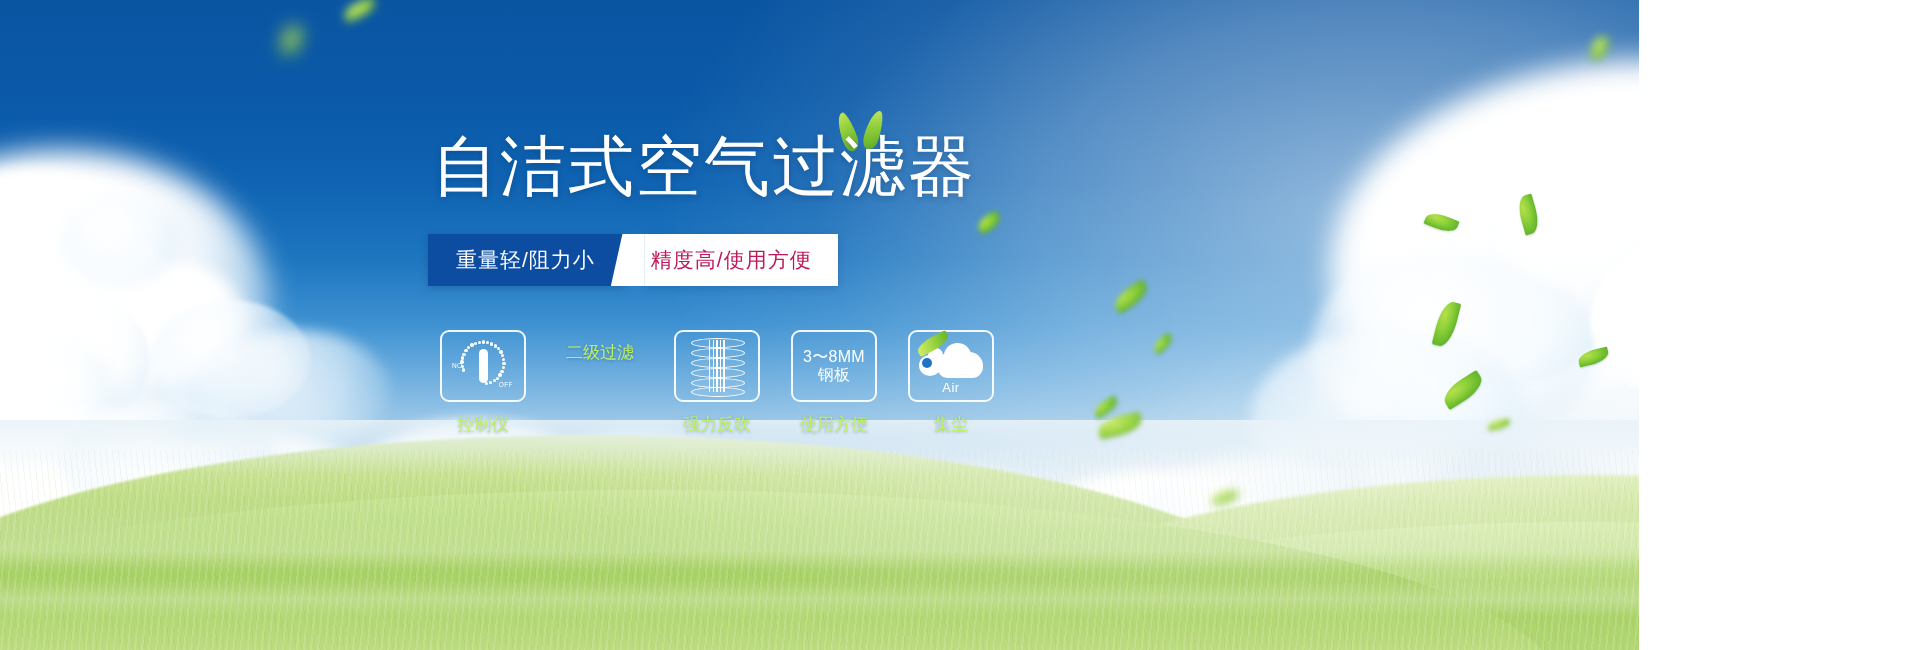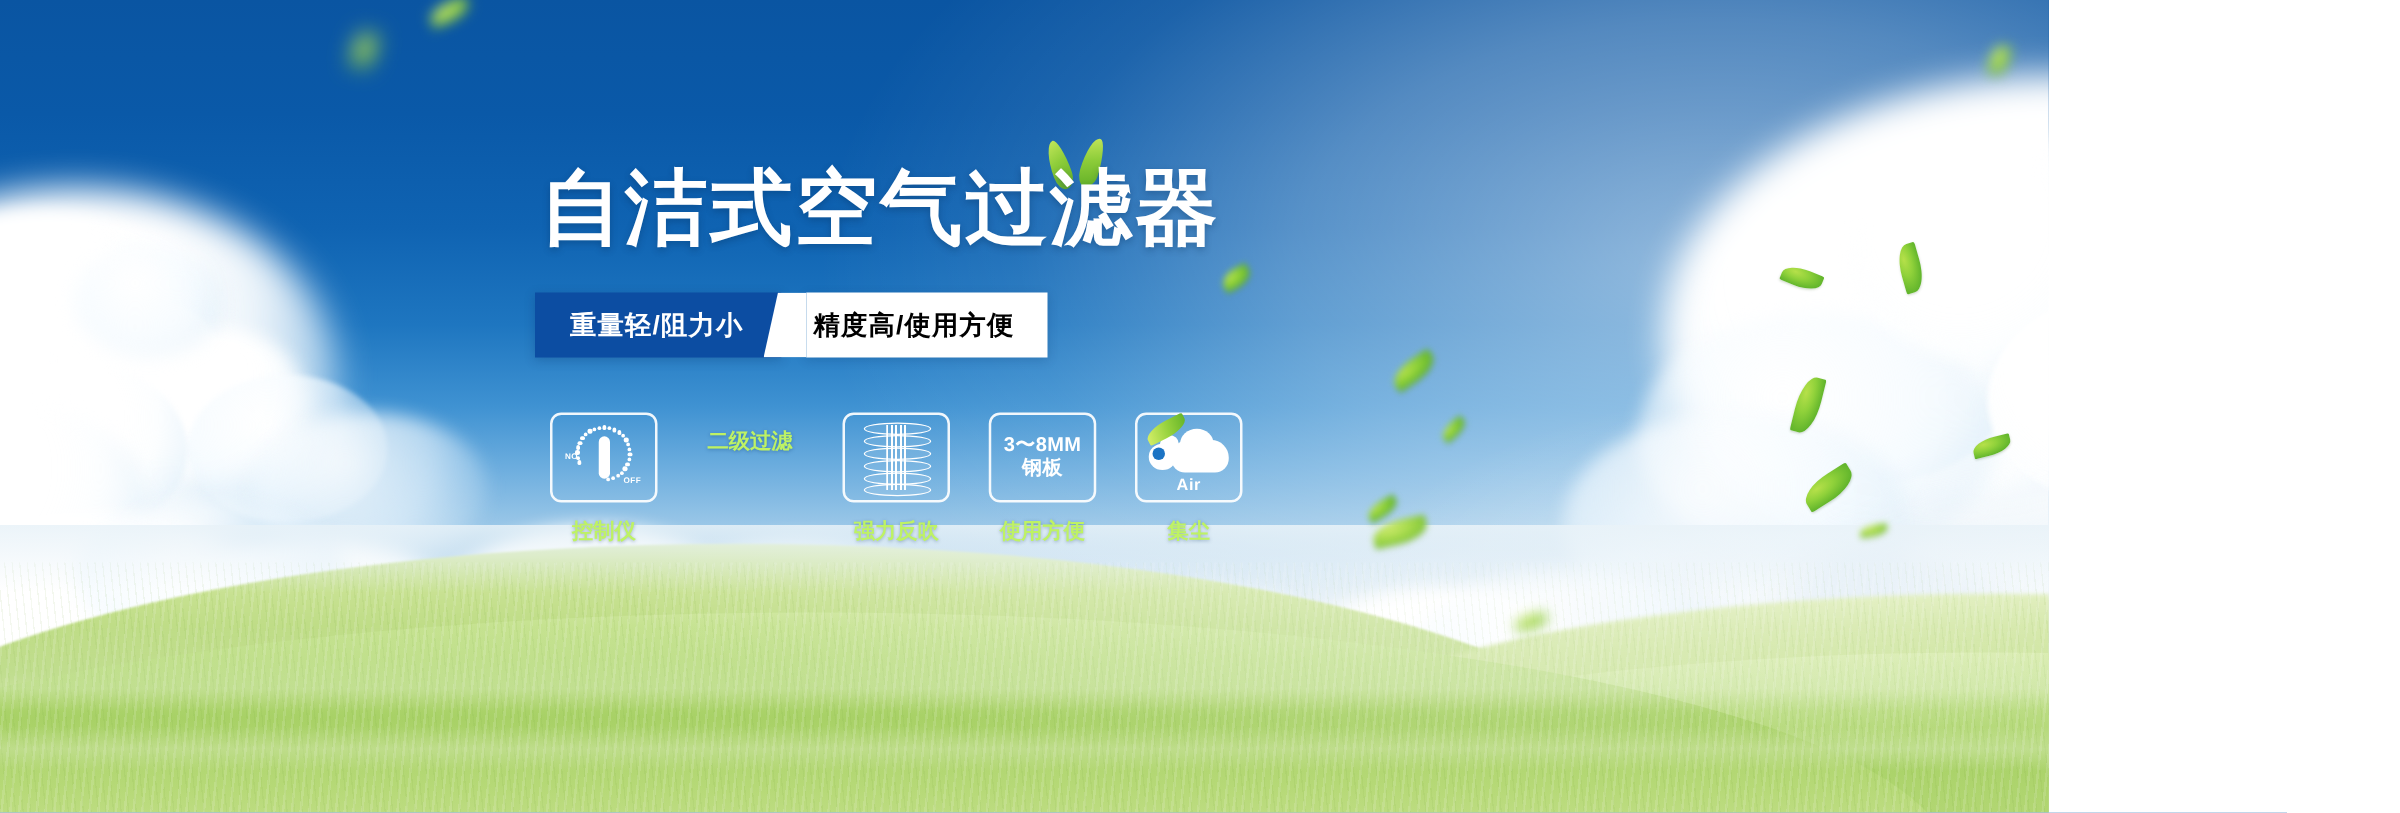--- a/index.html
+++ b/index.html
@@ -3,21 +3,20 @@
 <meta charset="utf-8">
 <style>
   html,body{margin:0;padding:0;background:#fff;}
   body{font-family:"Liberation Sans","DejaVu Sans",sans-serif;}
 
   #banner{
     position:relative;
     width:1639px;height:650px;
     overflow:hidden;
     background:#0A5AA8;
-    font-weight:bold;
   }
 
   
   .sky{
     position:absolute;left:0;top:0;width:1920px;height:650px;
     background:
       linear-gradient(to bottom,
         #0A55A2 0%,
         #0A59A8 14%,
         #0F63B2 28%,
@@ -169,21 +168,21 @@
     background:#0C4DA2;color:#ffffff;
     padding:0 30px 0 28px;
     box-shadow:0 2px 8px rgba(6,40,90,.25);
   }
   .tab-wedge{
     width:34px;height:52px;background:#ffffff;
     clip-path:polygon(34% 0,100% 0,100% 100%,0 100%);
     margin-left:-14px;
   }
   .tab-b{
-    background:#ffffff;color:#000000;
+    background:#ffffff;color:#be185d;
     padding:0 26px 0 6px;
     box-shadow:0 2px 8px rgba(6,40,90,.18);
     text-align:center;
   }
 
   
   .features{position:absolute;left:439px;top:330px;display:flex;gap:29px;}
   .feature{width:88px;display:flex;flex-direction:column;align-items:center;}
   .fbox{
     width:86px;height:72px;box-sizing:border-box;

